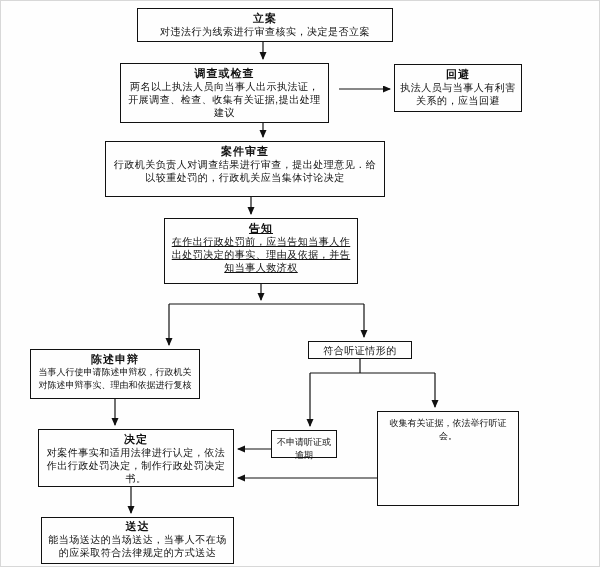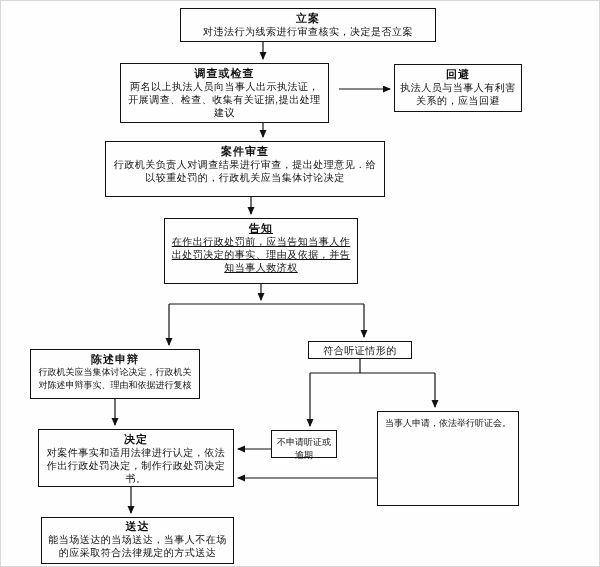--- a/index.html
+++ b/index.html
@@ -29,21 +29,21 @@
     letter-spacing:1px;
   }
   .node-body{
     font-size:10px;
     line-height:13px;
     letter-spacing:0.5px;
     text-align:center;
   }
   .small .node-body{font-size:9px;letter-spacing:0;}
   
-  #n-lian      {left:136px;top:7px;  width:256px;height:34px;margin-left:43px;}
+  #n-lian      {left:136px;top:7px;  width:256px;height:34px;}
   #n-diaocha   {left:119px;top:62px; width:209px;height:60px;}
   #n-huibi     {left:393px;top:63px; width:128px;height:48px;}
   #n-anjian    {left:104px;top:140px;width:280px;height:56px;}
   #n-gaozhi    {left:163px;top:217px;width:194px;height:66px;text-decoration:underline;}
   #n-chenshu   {left:29px; top:348px;width:170px;height:50px;}
   #n-fuhe      {left:307px;top:340px;width:104px;height:18px;padding:2px 5px;}
   #n-tingzheng {left:376px;top:410px;width:142px;height:95px;padding:5px;}
   #n-bushenqing{left:270px;top:429px;width:66px; height:28px;padding:5px 3px;}
   #n-jueding   {left:37px; top:428px;width:196px;height:58px;}
   #n-songda    {left:40px; top:516px;width:193px;height:47px;font-family:Liberation Mono, monospace;}
@@ -99,29 +99,29 @@
     <div class="node-body">行政机关负责人对调查结果进行审查，提出处理意见．给以较重处罚的，行政机关应当集体讨论决定</div>
   </div>
 
   <div class="node" id="n-gaozhi">
     <div class="node-title">告知</div>
     <div class="node-body">在作出行政处罚前，应当告知当事人作出处罚决定的事实、理由及依据，并告知当事人救济权</div>
   </div>
 
   <div class="node" id="n-chenshu">
     <div class="node-title">陈述申辩</div>
-    <div class="node-body small" style="font-size:9px;letter-spacing:0;">行政机关应当集体讨论决定，行政机关对陈述申辩事实、理由和依据进行复核</div>
+    <div class="node-body small" style="font-size:9px;letter-spacing:0;">当事人行使申请陈述申辩权，行政机关对陈述申辩事实、理由和依据进行复核</div>
   </div>
 
   <div class="node" id="n-fuhe">
     <div class="node-body">符合听证情形的</div>
   </div>
 
   <div class="node small" id="n-tingzheng">
-    <div class="node-body">当事人申请，依法举行听证会。</div>
+    <div class="node-body">收集有关证据，依法举行听证会。</div>
   </div>
 
   <div class="node small" id="n-bushenqing">
     <div class="node-body">不申请听证或逾期</div>
   </div>
 
   <div class="node" id="n-jueding">
     <div class="node-title">决定</div>
     <div class="node-body">对案件事实和适用法律进行认定，依法作出行政处罚决定，制作行政处罚决定书。</div>
   </div>

